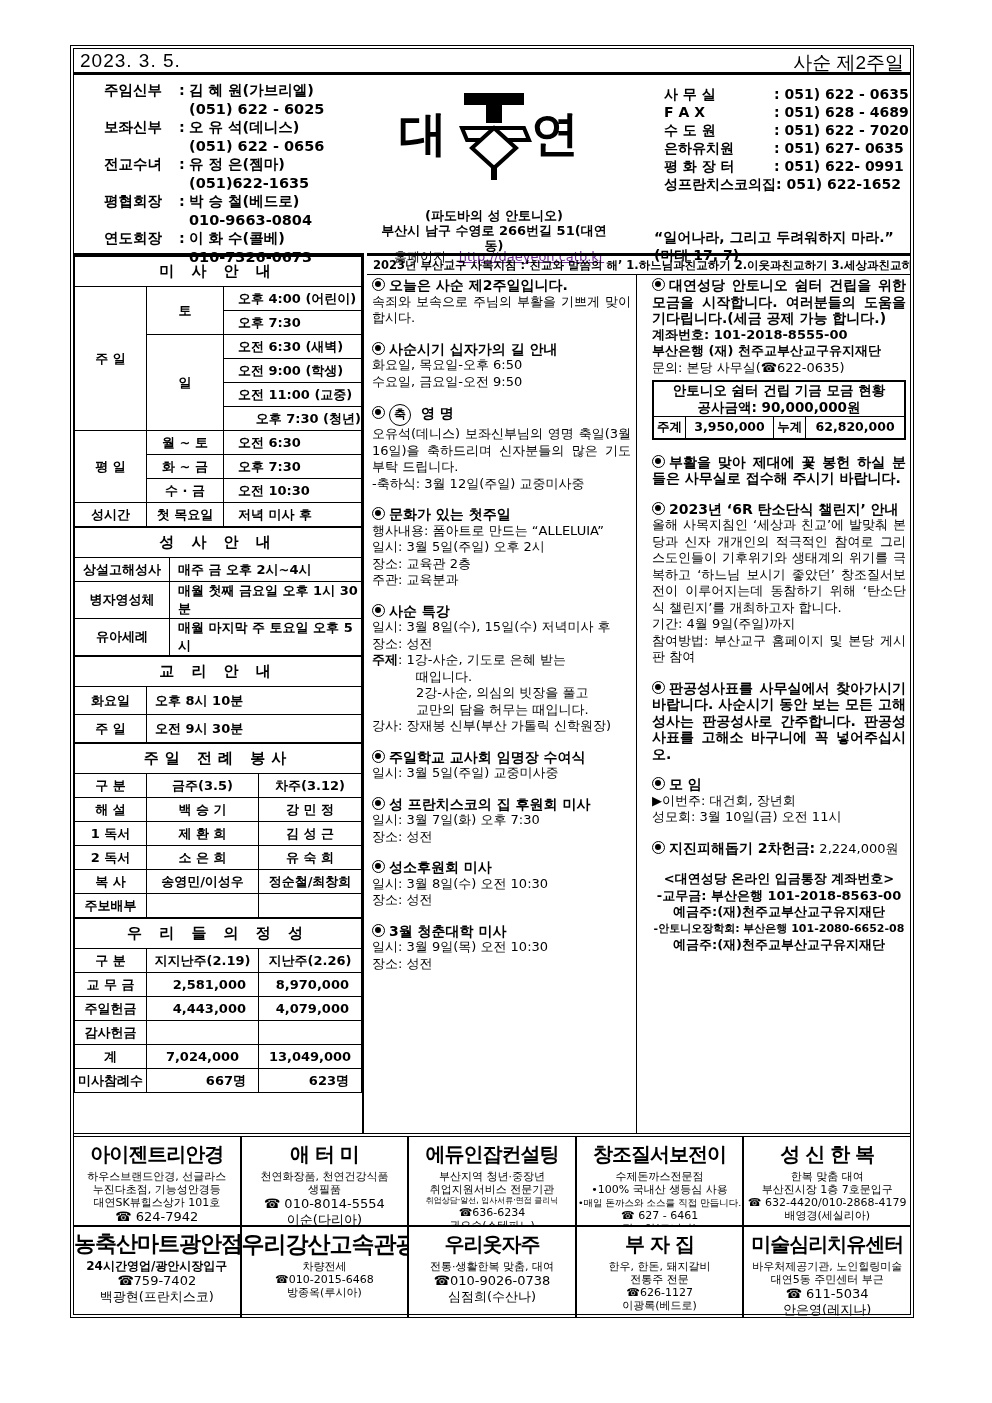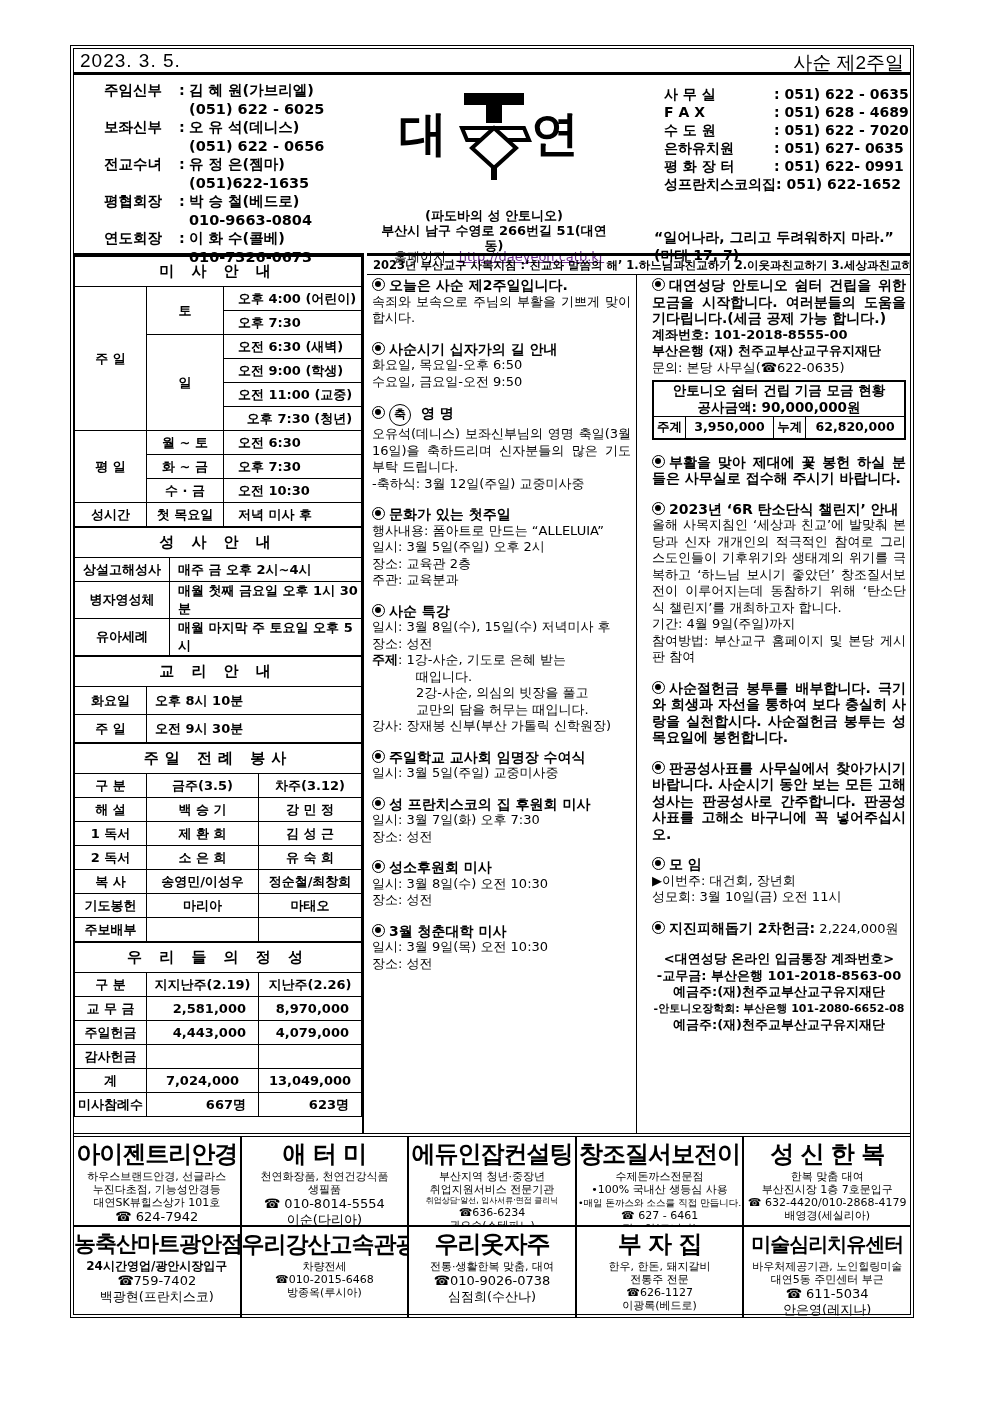--- a/index.html
+++ b/index.html
@@ -47,21 +47,21 @@
   .fund table { width: 100%; border-collapse: collapse; border-top: 1px solid #000; font-size: 12.5px; }
   .fund td { border-left: 1px solid #000; text-align: center; padding: 2px 0; }
   .fund td:first-child { border-left: none; margin-left: 48px; }
   .accounts { text-align: center; font-weight: bold; font-size: 13px; line-height: 16.5px; }
 
   .ads { position: absolute; left: 0; top: 1084px; width: 836px; height: 181px; border-top: 4px double #000; }
   .ads .row { display: flex; height: 90px; border-bottom: 2px solid #000; }
   .ads .row:last-child { border-bottom: none; }
   .ad { flex: 1; border-right: 2px solid #000; text-align: center; font-size: 11px; line-height: 13px; padding-top: 1px; overflow: hidden; }
   .ad:last-child { border-right: none; }
-  .ad .nm { font-size: 24px; font-weight: bold; line-height: 32px; letter-spacing: -1px; white-space: nowrap; }
+  .ad .nm { font-size: 20px; font-weight: bold; line-height: 32px; letter-spacing: -1px; white-space: nowrap; }
   .ad .ph { font-size: 13px; line-height: 16px; }
   .ad .ow { font-size: 13px; line-height: 16px; }
 </style>
 </head>
 <body>
 
 <div class="page">
 
   <div class="topbar">
     <span class="date">2023. 3. 5.</span>
@@ -187,21 +187,21 @@
             <td rowspan="4">일</td>
             <td style="text-align:left;padding-left:14px">오전  6:30 (새벽)</td>
           </tr>
       <tr>
             <td style="text-align:left;padding-left:14px">오전  9:00 (학생)</td>
           </tr>
       <tr>
             <td style="text-align:left;padding-left:14px">오전 11:00 (교중)</td>
           </tr>
       <tr>
-            <td style="text-align:center;padding-left:14px">오후  7:30 (청년)</td>
+            <td style="text-align:right;padding-left:14px">오후  7:30 (청년)</td>
           </tr>
       <tr>
             <td rowspan="3">평 일</td>
             <td>월 ~ 토</td>
             <td style="text-align:left;padding-left:14px">오전  6:30</td>
           </tr>
       <tr>
             <td>화 ~ 금</td>
             <td style="text-align:left;padding-left:14px">오후  7:30</td>
           </tr>
@@ -285,25 +285,20 @@
           </tr>
       <tr>
             <td>2 독서</td>
             <td>소 은 희</td>
             <td>유 숙 희</td>
           </tr>
       <tr>
             <td>복 사</td>
             <td>송영민/이성우</td>
             <td>정순철/최창희</td>
-          </tr>
-      <tr>
-            <td>기도봉헌</td>
-            <td>마리아</td>
-            <td>마태오</td>
           </tr>
       <tr>
             <td>주보배부</td>
             <td></td>
             <td></td>
           </tr>
     </tbody>
       </table>
     <table class="grid">
       <colgroup>
@@ -425,21 +420,20 @@
           </tbody>
         </table>
     </div>
     <div class="item just bold" style="font-size:14px"><span class="bullet"></span><span>부활을 맞아 제대에 꽃 봉헌 하실 분들은 사무실로 접수해 주시기 바랍니다.</span></div>
     <div class="item">
         <div class="h"><span class="bullet"></span><span>2023년 ‘6R 탄소단식 챌린지’ 안내</span></div>
         <div class="just">올해 사목지침인 ‘세상과 친교’에 발맞춰 본당과 신자 개개인의 적극적인 참여로 그리스도인들이 기후위기와 생태계의 위기를 극복하고 ‘하느님 보시기 좋았던’ 창조질서보전이 이루어지는데 동참하기 위해 ‘탄소단식 챌린지’를 개최하고자 합니다.</div>
         <div>기간: 4월 9일(주일)까지</div>
         <div class="just">참여방법: 부산교구 홈페이지 및 본당 게시판 참여</div>
       </div>
-    <div class="item just bold" style="font-size:14px"><span class="bullet"></span><span>사순절헌금 봉투를 배부합니다. 극기와 희생과 자선을 통하여 보다 충실히 사랑을 실천합시다. 사순절헌금 봉투는 성 목요일에 봉헌합니다.</span></div>
     <div class="item just bold" style="font-size:14px"><span class="bullet"></span><span>판공성사표를 사무실에서 찾아가시기 바랍니다. 사순시기 동안 보는 모든 고해성사는 판공성사로 간주합니다. 판공성사표를 고해소 바구니에 꼭 넣어주십시오.</span></div>
     <div class="item">
         <div class="h"><span class="bullet"></span><span>모    임</span></div>
         <div>▶이번주: 대건회, 장년회</div>
         <div>성모회: 3월 10일(금) 오전 11시</div>
       </div>
     <div class="item"><span class="bullet"></span><span class="bold" style="font-size:14px">지진피해돕기 2차헌금:</span> <span>2,224,000원</span></div>
     <div class="accounts">
       <div>&lt;대연성당 온라인 입금통장 계좌번호&gt;</div>
       <div>-교무금: 부산은행 101-2018-8563-00</div>

